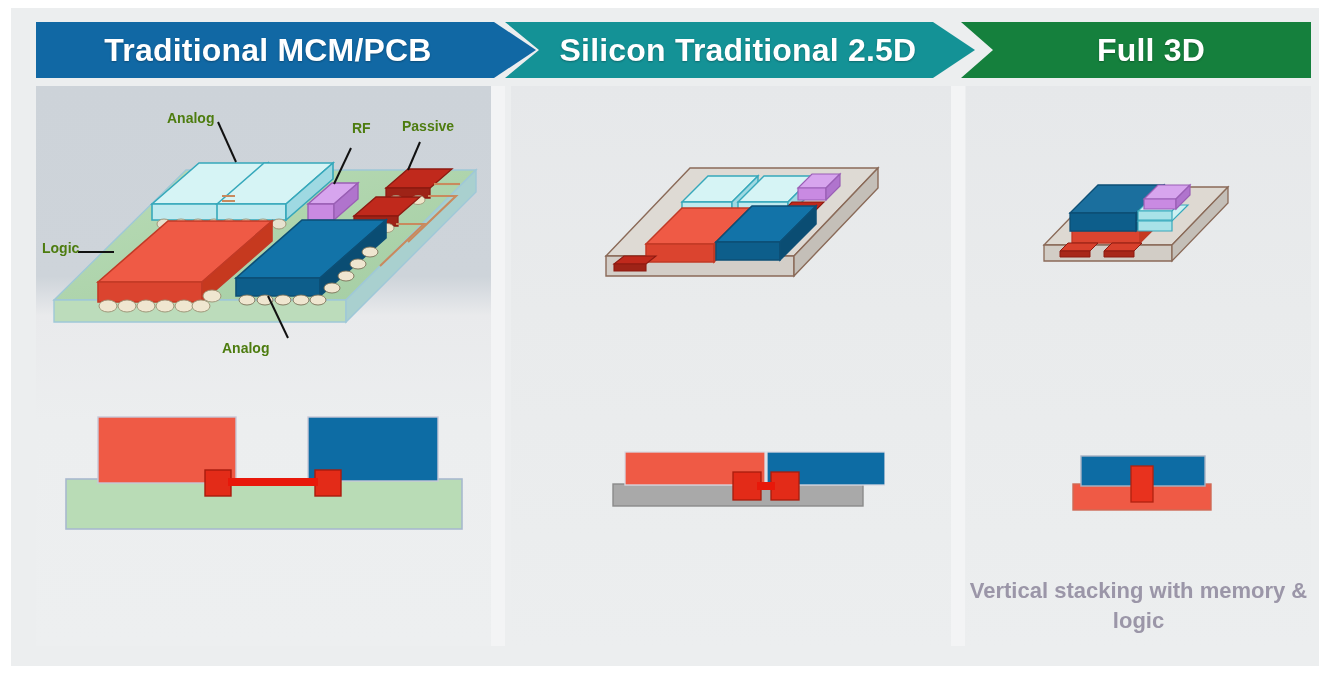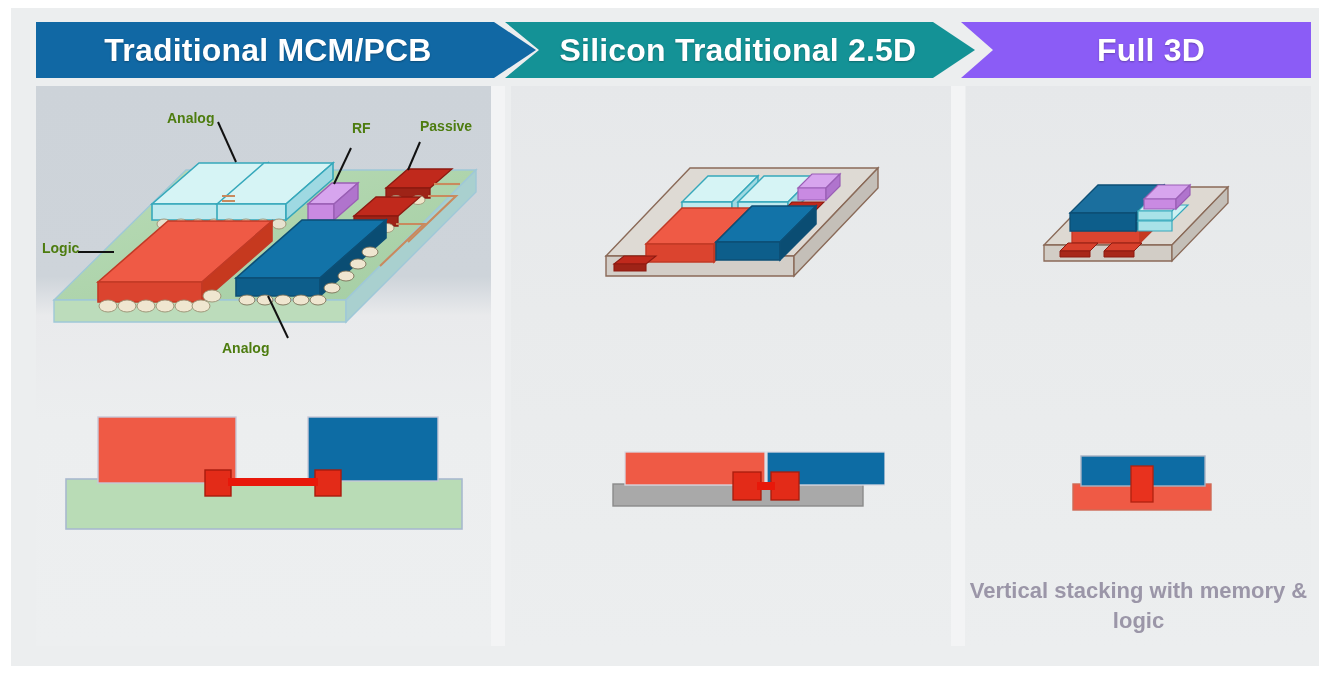--- a/index.html
+++ b/index.html
@@ -30,21 +30,21 @@
     display:flex;align-items:center;justify-content:center;
     color:#ffffff;font-weight:bold;font-size:32px;letter-spacing:.2px;
     text-shadow:0 1px 2px rgba(0,0,0,.28);
   }
   .hdr.h1{left:36px;width:500px;background:#1168a4;
     clip-path:polygon(0 0, calc(100% - 42px) 0, 100% 50%, calc(100% - 42px) 100%, 0 100%);
     padding-right:36px;box-sizing:border-box;}
   .hdr.h2{left:505px;width:470px;background:#149296;
     clip-path:polygon(0 0, calc(100% - 42px) 0, 100% 50%, calc(100% - 42px) 100%, 0 100%, 34px 50%);
     padding-left:30px;padding-right:34px;box-sizing:border-box;}
-  .hdr.h3{left:961px;width:350px;background:#8b5cf6;
+  .hdr.h3{left:961px;width:350px;background:#15803d;
     clip-path:polygon(0 0, 100% 0, 100% 100%, 0 100%, 32px 50%);
     padding-left:30px;box-sizing:border-box;}
 
   
   .iso{position:absolute;}
   .xsec{position:absolute;}
 
   
   .caption{
     position:absolute;text-align:center;
@@ -189,21 +189,21 @@
       <line x1="182" y1="22" x2="200" y2="62"></line>
       <line x1="315" y1="48" x2="298" y2="84"></line>
       <line x1="384" y1="42" x2="372" y2="70"></line>
       <line x1="42" y1="152" x2="78" y2="152"></line>
       <line x1="252" y1="238" x2="232" y2="196"></line>
     </g>
   </svg>
 
   <div class="lbl" style="left:167px;top:110px;">Analog</div>
   <div class="lbl" style="left:352px;top:120px;">RF</div>
-  <div class="lbl" style="left:420px;top:118px;">Passive</div>
+  <div class="lbl" style="left:402px;top:118px;">Passive</div>
   <div class="lbl" style="left:42px;top:240px;">Logic</div>
   <div class="lbl" style="left:222px;top:340px;">Analog</div>
 
   <svg class="iso" style="left:590px;top:140px;" width="330" height="160" viewBox="0 0 330 160">
 
     <g>
       <polygon points="16,116 100,28 288,28 204,116" fill="#dedad4" stroke="#8a6a58" stroke-width="1.4"></polygon>
       <polygon points="16,116 204,116 204,136 16,136" fill="#d3cec8" stroke="#8a6a58" stroke-width="1.4"></polygon>
       <polygon points="204,116 288,28 288,48 204,136" fill="#c4bfb8" stroke="#8a6a58" stroke-width="1.4"></polygon>
     </g>

